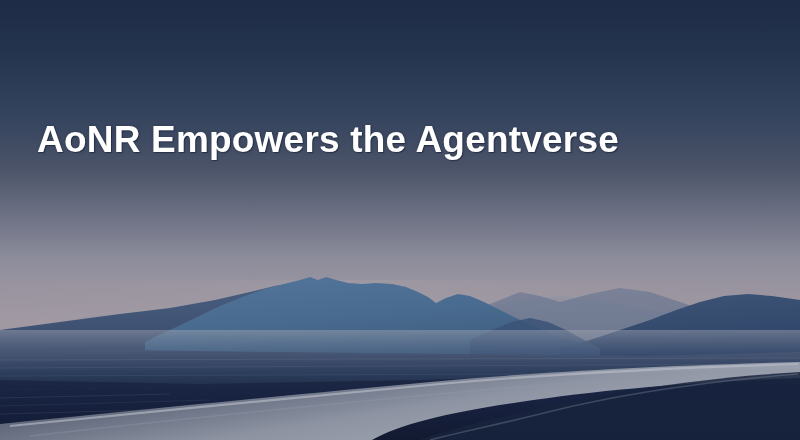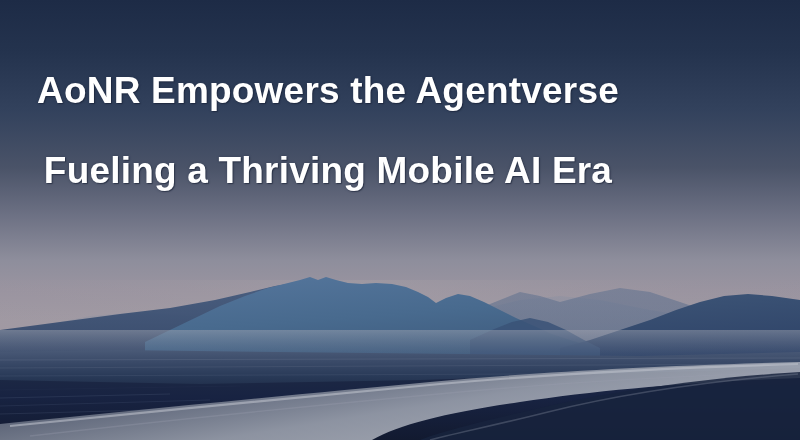--- a/index.html
+++ b/index.html
@@ -32,21 +32,21 @@
   .headline {
     position: absolute;
     left: 0;
     top: 0;
     width: 656px;
     height: 440px;
     display: flex;
     flex-direction: column;
     align-items: center;
     justify-content: flex-start;
-    padding-top: 59px;
+    padding-top: 108px;
     box-sizing: border-box;
     pointer-events: none;
   }
 
   .headline-line {
     font-family: "Liberation Sans", sans-serif;
     font-weight: bold;
     font-size: 37px;
     line-height: 64px;
     letter-spacing: 0.2px;
@@ -210,16 +210,15 @@
 
     <g opacity="0.18">
       <path d="M 0 360 L 800 358" stroke="#8e97ab" stroke-width="1" fill="none"></path>
       <path d="M 0 368 L 800 364" stroke="#7b8499" stroke-width="1" fill="none"></path>
       <path d="M 0 376 L 540 374" stroke="#6c7790" stroke-width="1" fill="none"></path>
     </g>
   </svg>
 
   <div class="headline">
     <div class="headline-line line-1">AoNR Empowers the Agentverse</div>
-    <div class="headline-line line-2">Fueling a Thriving Mobile AI Era</div>
   </div>
 
 </div>
 
 </body></html>

